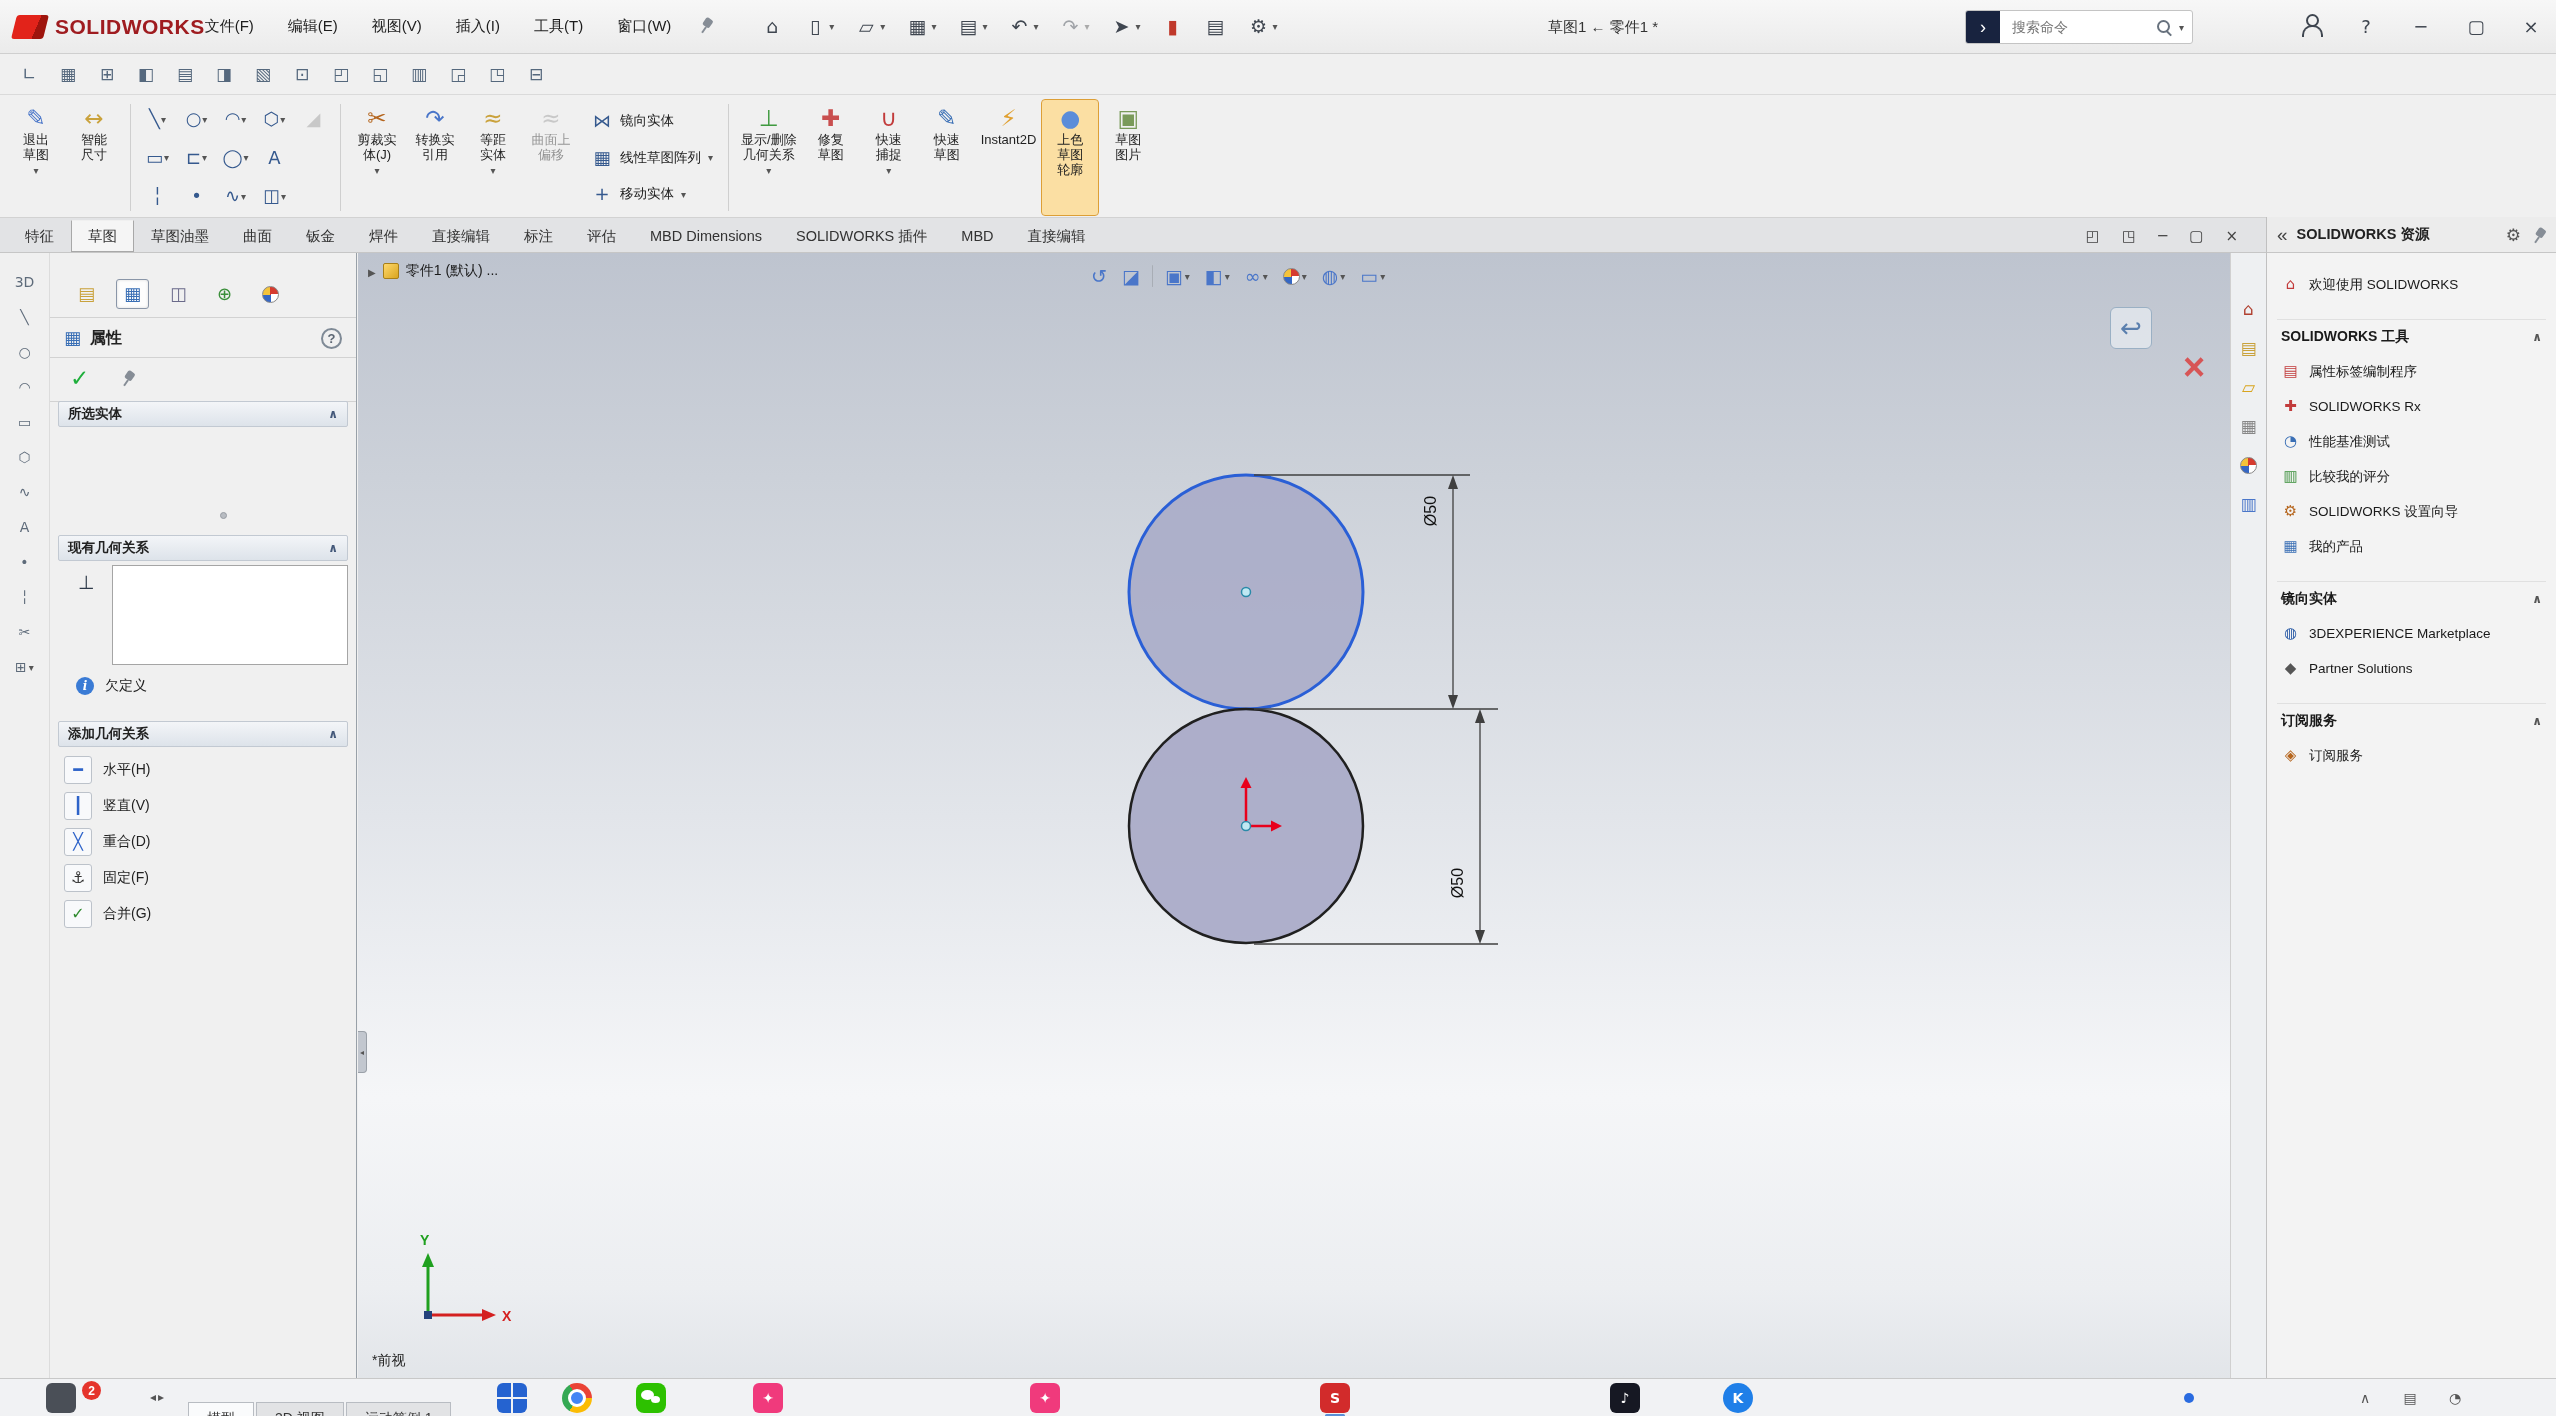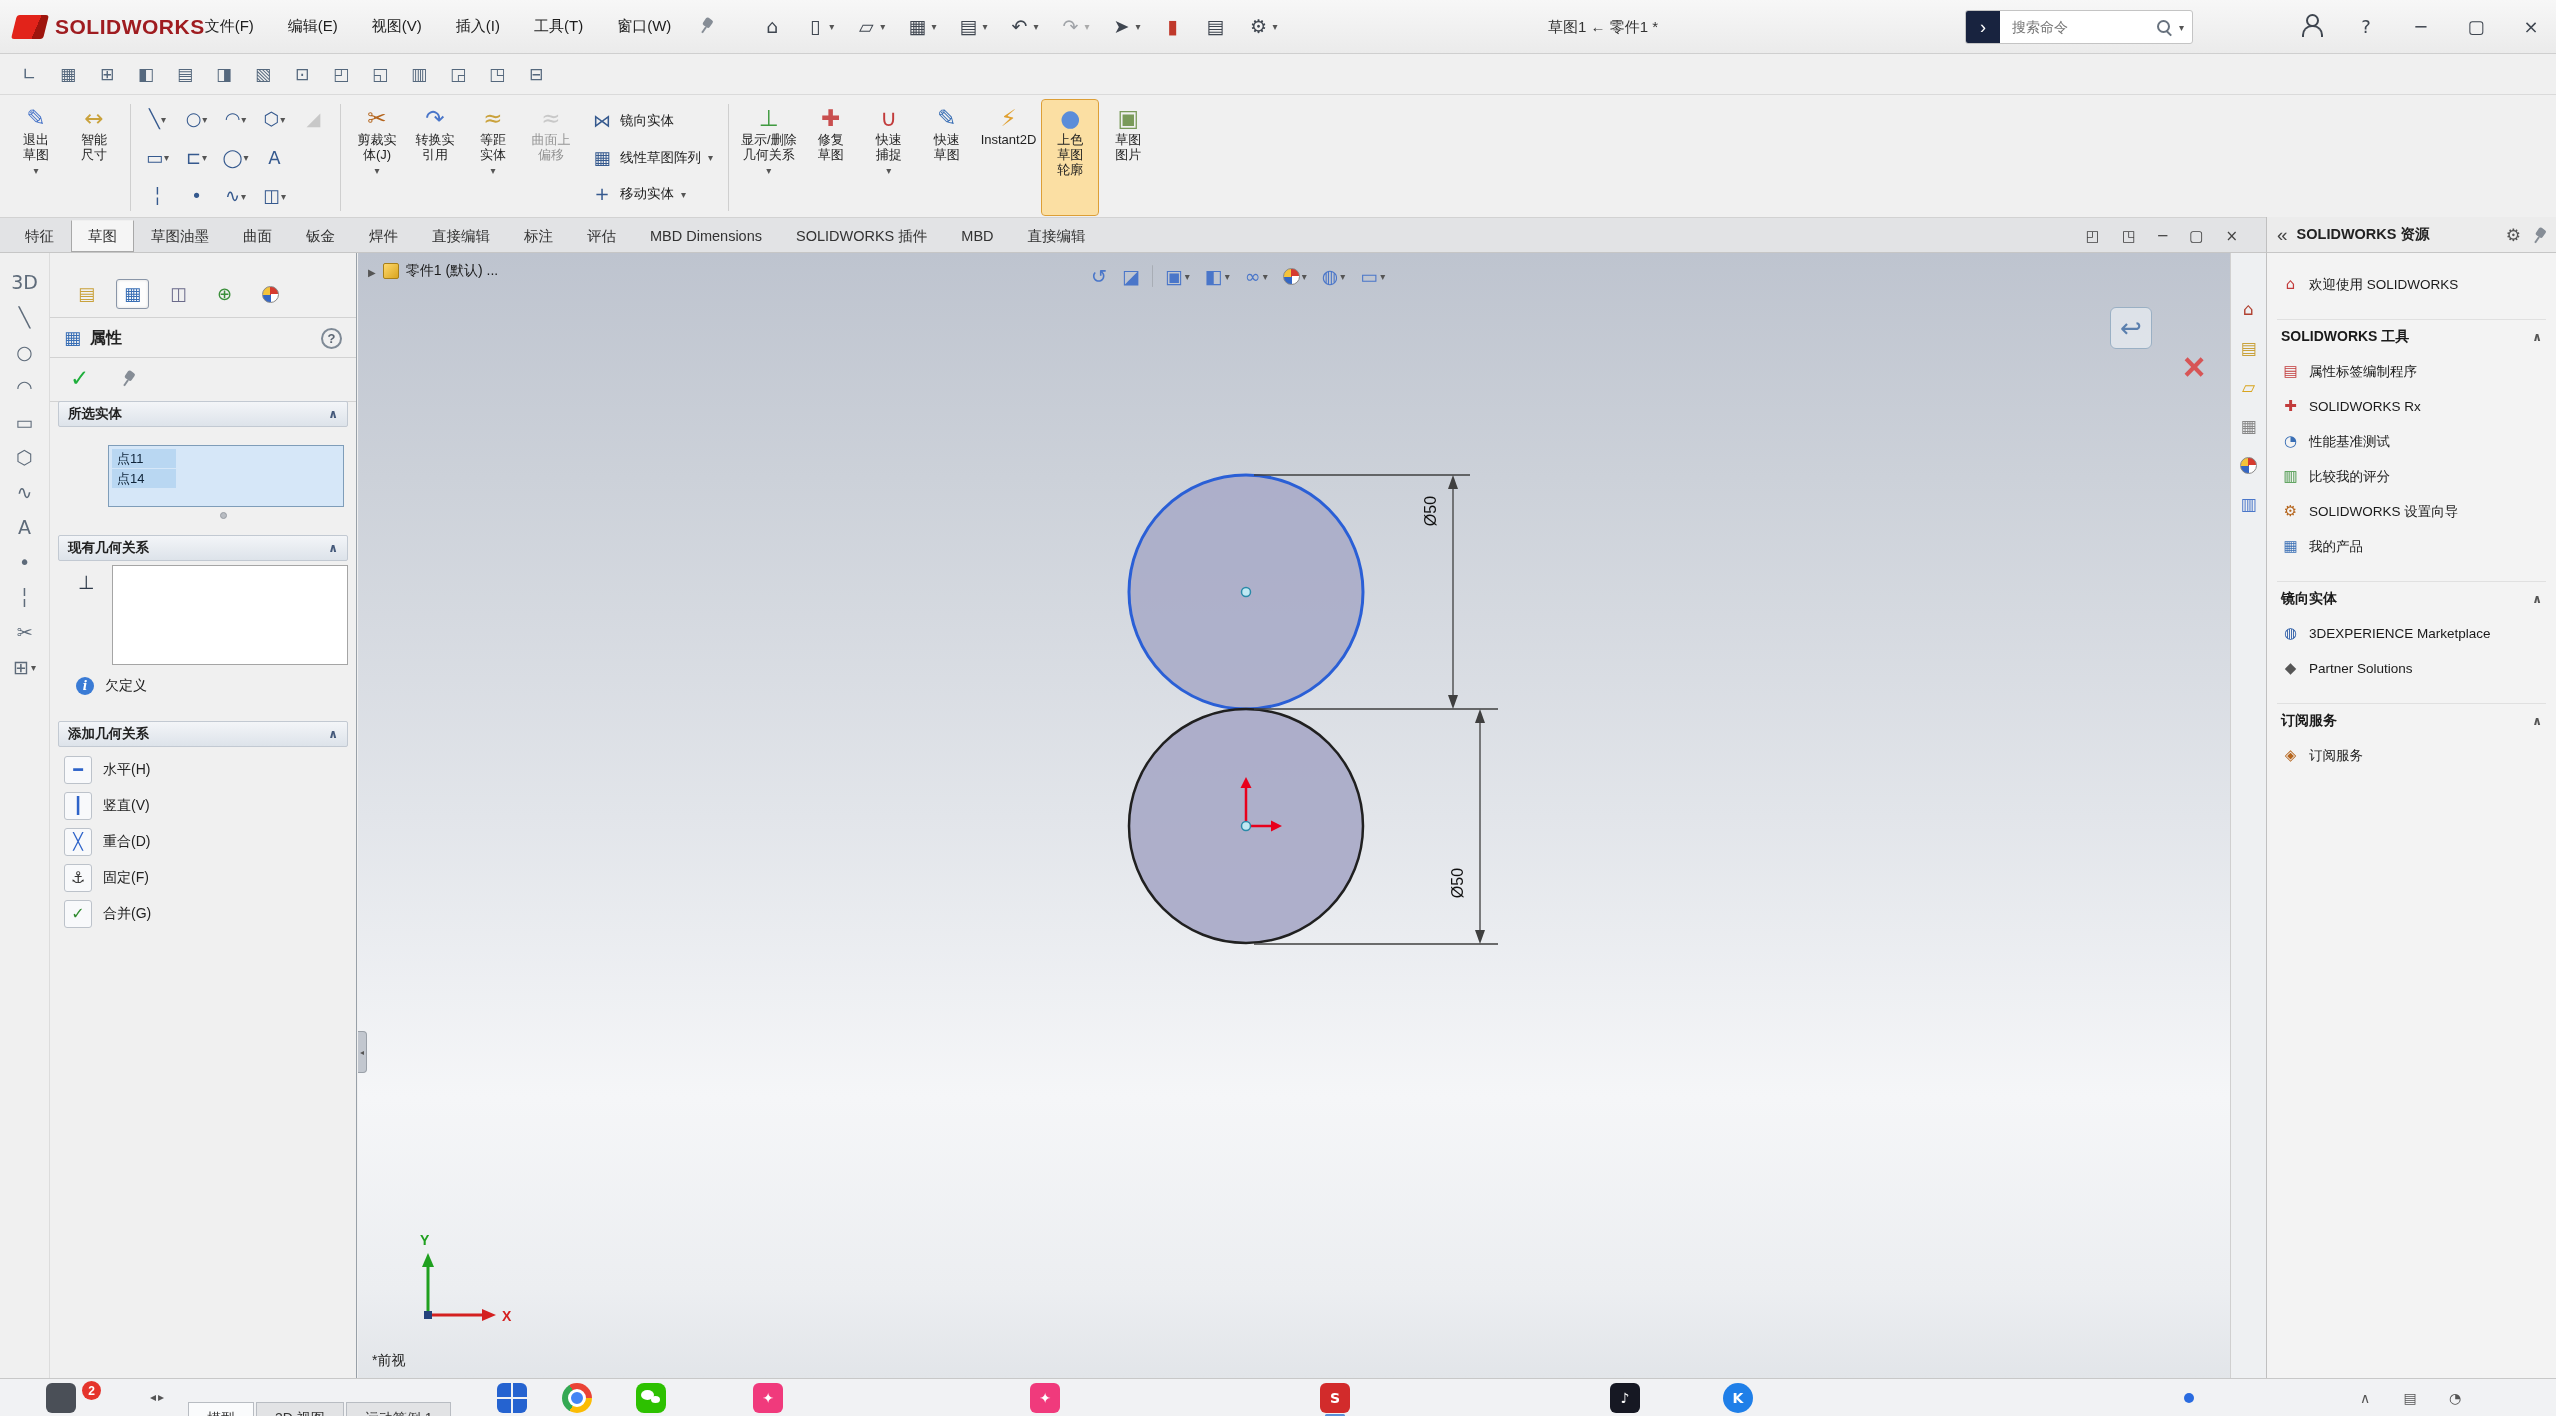--- a/index.html
+++ b/index.html
@@ -71,21 +71,21 @@
   .has-ball .gi{width:17px;height:17px;border-radius:50%;background:conic-gradient(#d63b2f 0 25%,#ffffff 0 50%,#3567c4 0 75%,#f4c33b 0 100%);border:1px solid #888}
   .resources{position:absolute;right:0;top:253px;width:290px;bottom:38px;background:#f3f3f3;border-left:1px solid #c0c0c0;padding:14px 10px 0;overflow:hidden;z-index:15}
   .r-row{display:flex;align-items:center;gap:9px;height:35px;padding:0 4px;font-size:13.5px;color:#1a1a1a}
   .r-row .gi{width:19px;font-size:15px;flex:none}
   .r-title{font-weight:bold;font-size:14px;margin-top:17px;border-top:1px solid #e0e0e0}
   .r-chev{margin-left:auto;color:#555;font-size:12px}
   .r-welcome{margin-bottom:12px}
   
   .left-strip{position:absolute;left:0;top:253px;width:50px;bottom:38px;background:#f0f0f0;border-right:1px solid #dcdcdc;display:flex;flex-direction:column;align-items:center;padding-top:16px;gap:9px;z-index:14}
   .strip-btn{width:34px;height:26px;display:flex;align-items:center;justify-content:center;gap:2px;border-radius:3px}
-  .strip-btn .gi{font-size:19px;color:#5e6b7a}
+  .strip-btn .gi{font-size:14px;color:#5e6b7a}
   
   .pm-panel{position:absolute;left:50px;top:253px;width:307px;bottom:38px;background:#f0f0f0;border-right:1px solid #98a0a8;z-index:14}
   .pm-tabs{position:absolute;left:20px;top:26px;display:flex;gap:13px}
   .pm-tab{width:33px;height:30px;display:flex;align-items:center;justify-content:center;border-radius:3px;border:1px solid transparent}
   .pm-tab .gi{font-size:18px}
   .pm-tab.active{background:#fdfdfd;border-color:#8a96a8;box-shadow:inset 0 0 3px rgba(0,0,0,.15)}
   .pm-title-row{position:absolute;left:14px;top:72px;right:14px;height:26px;display:flex;align-items:center;gap:9px}
   .pm-title-row .gi{font-size:18px;color:#3a6fb5}
   .pm-title{font-size:16px;font-weight:bold}
   .help-circle{margin-left:auto;width:21px;height:21px;border:2px solid #7f8a96;border-radius:50%;color:#5b6572;font-size:13px;font-weight:bold;display:flex;align-items:center;justify-content:center}
@@ -576,24 +576,20 @@
   <div class="pm-ok-row">
     <span class="i-check"></span>
     <span class="i-pin"></span>
   </div>
   <div class="pm-div" style="top:148px"></div>
 
   <div class="pm-sec sec-selected">
     <span>所选实体</span>
     <span class="chev-up"></span>
   </div>
-  <div class="pm-list1">
-    <div class="ent">点11</div>
-      <div class="ent">点14</div>
-  </div>
   <div class="pm-grip"></div>
 
   <div class="pm-sec sec-existing">
     <span>现有几何关系</span>
     <span class="chev-up"></span>
   </div>
   <span class="rel-exist-icon">⊥</span>
   <div class="pm-list2"></div>
   <div class="pm-info">
     <span class="i-info"></span>

